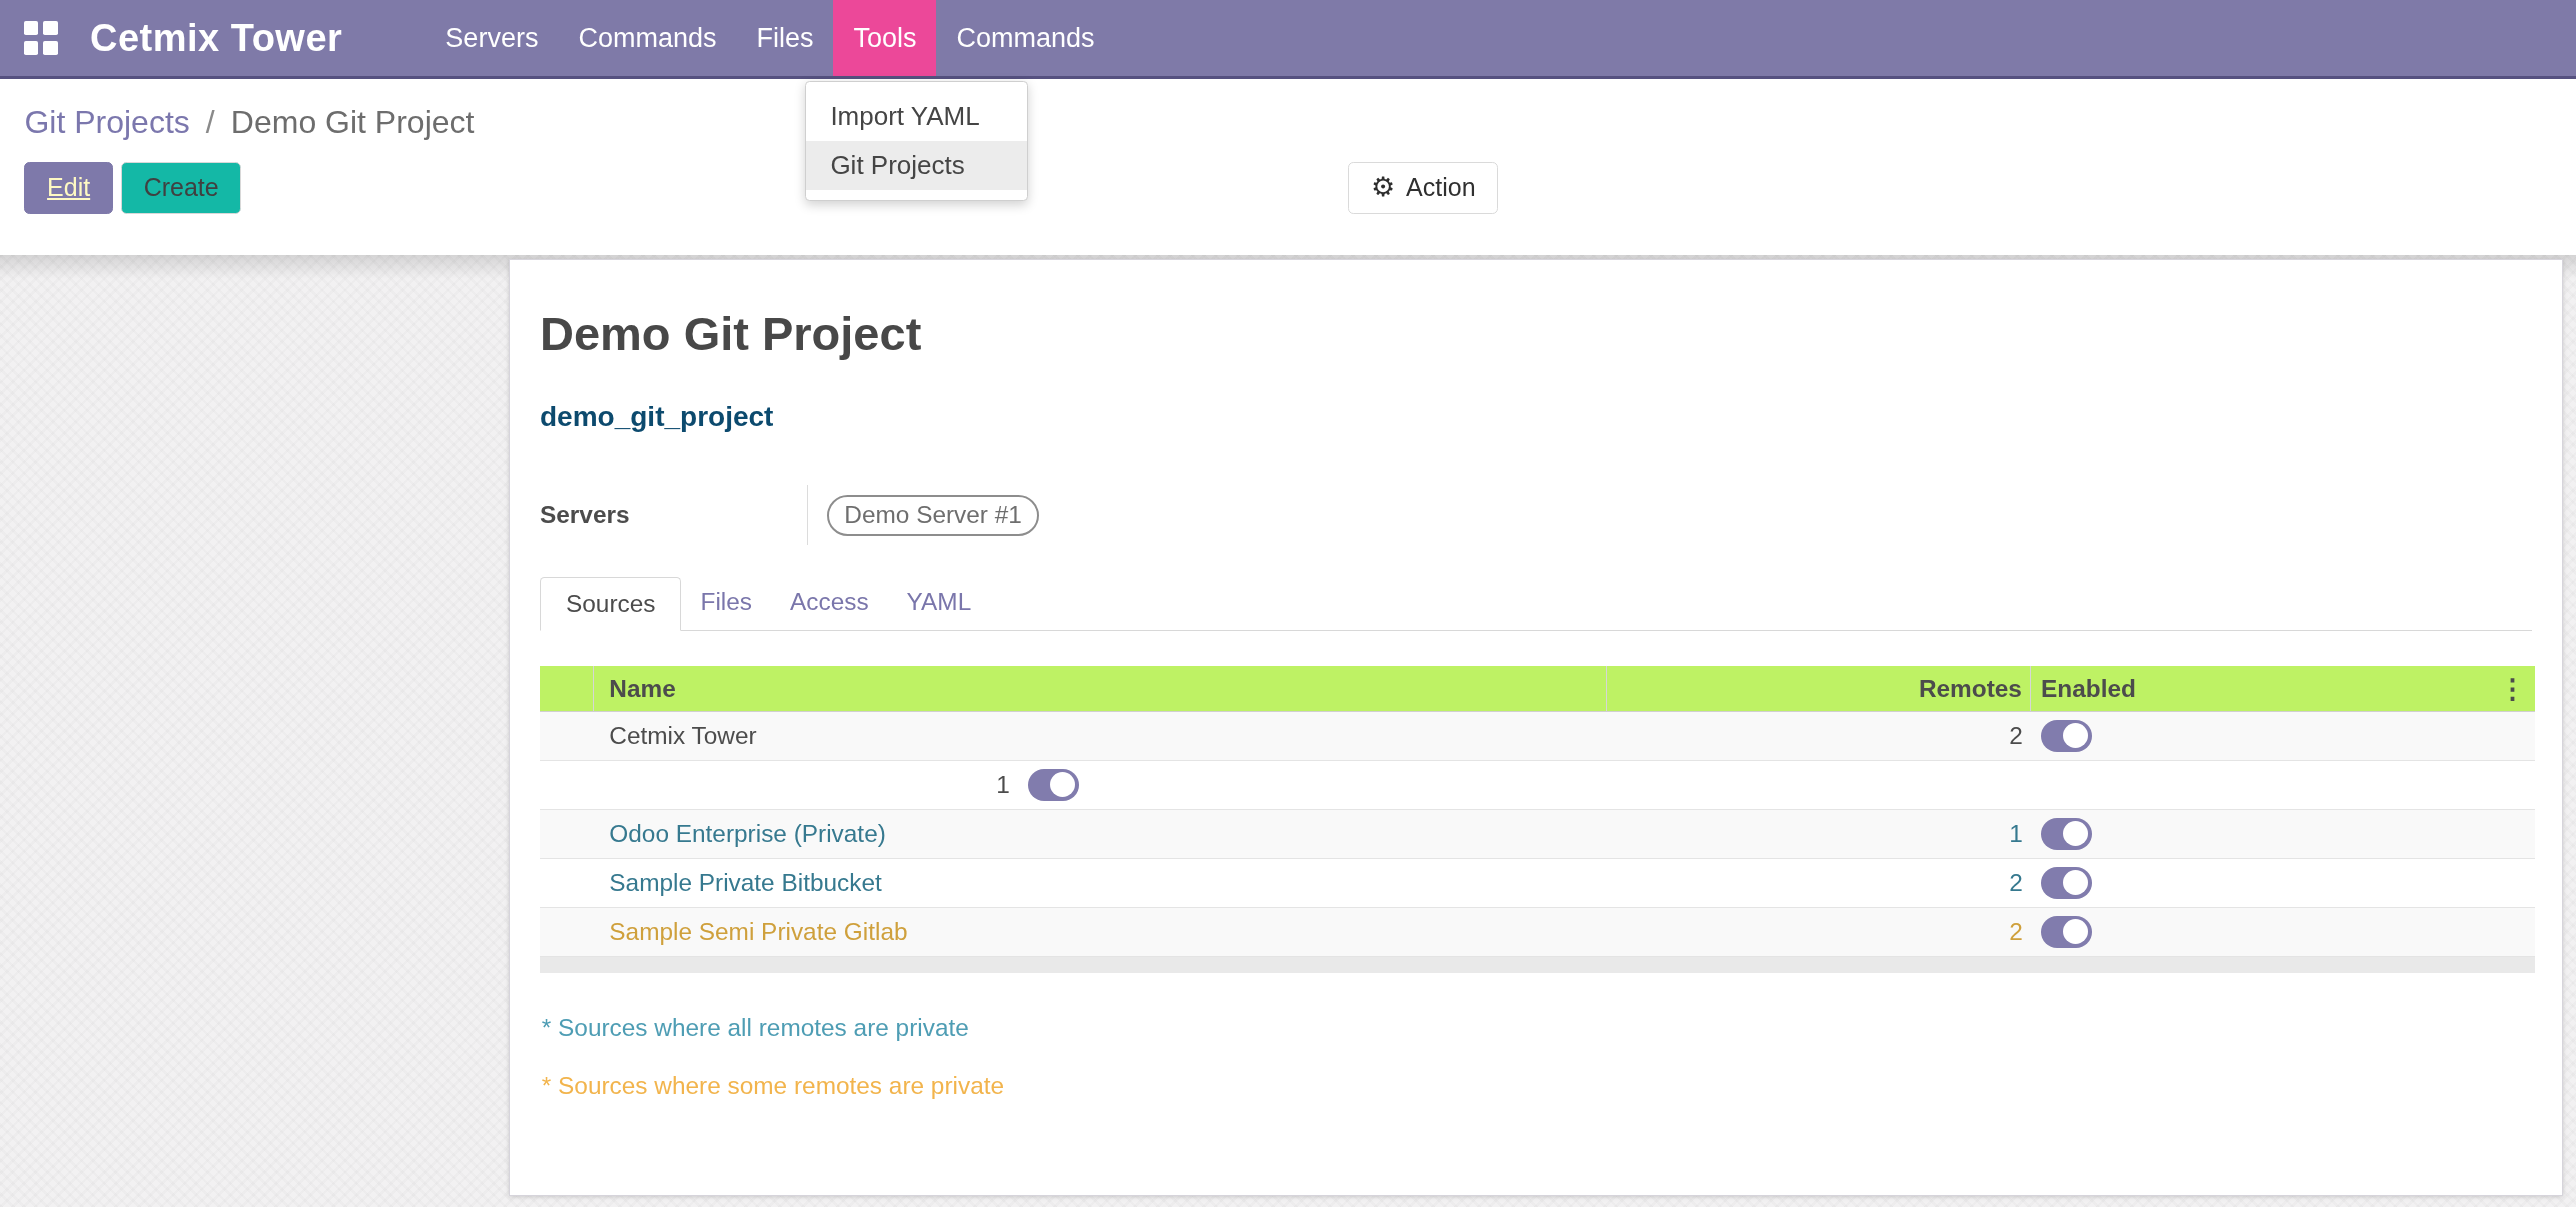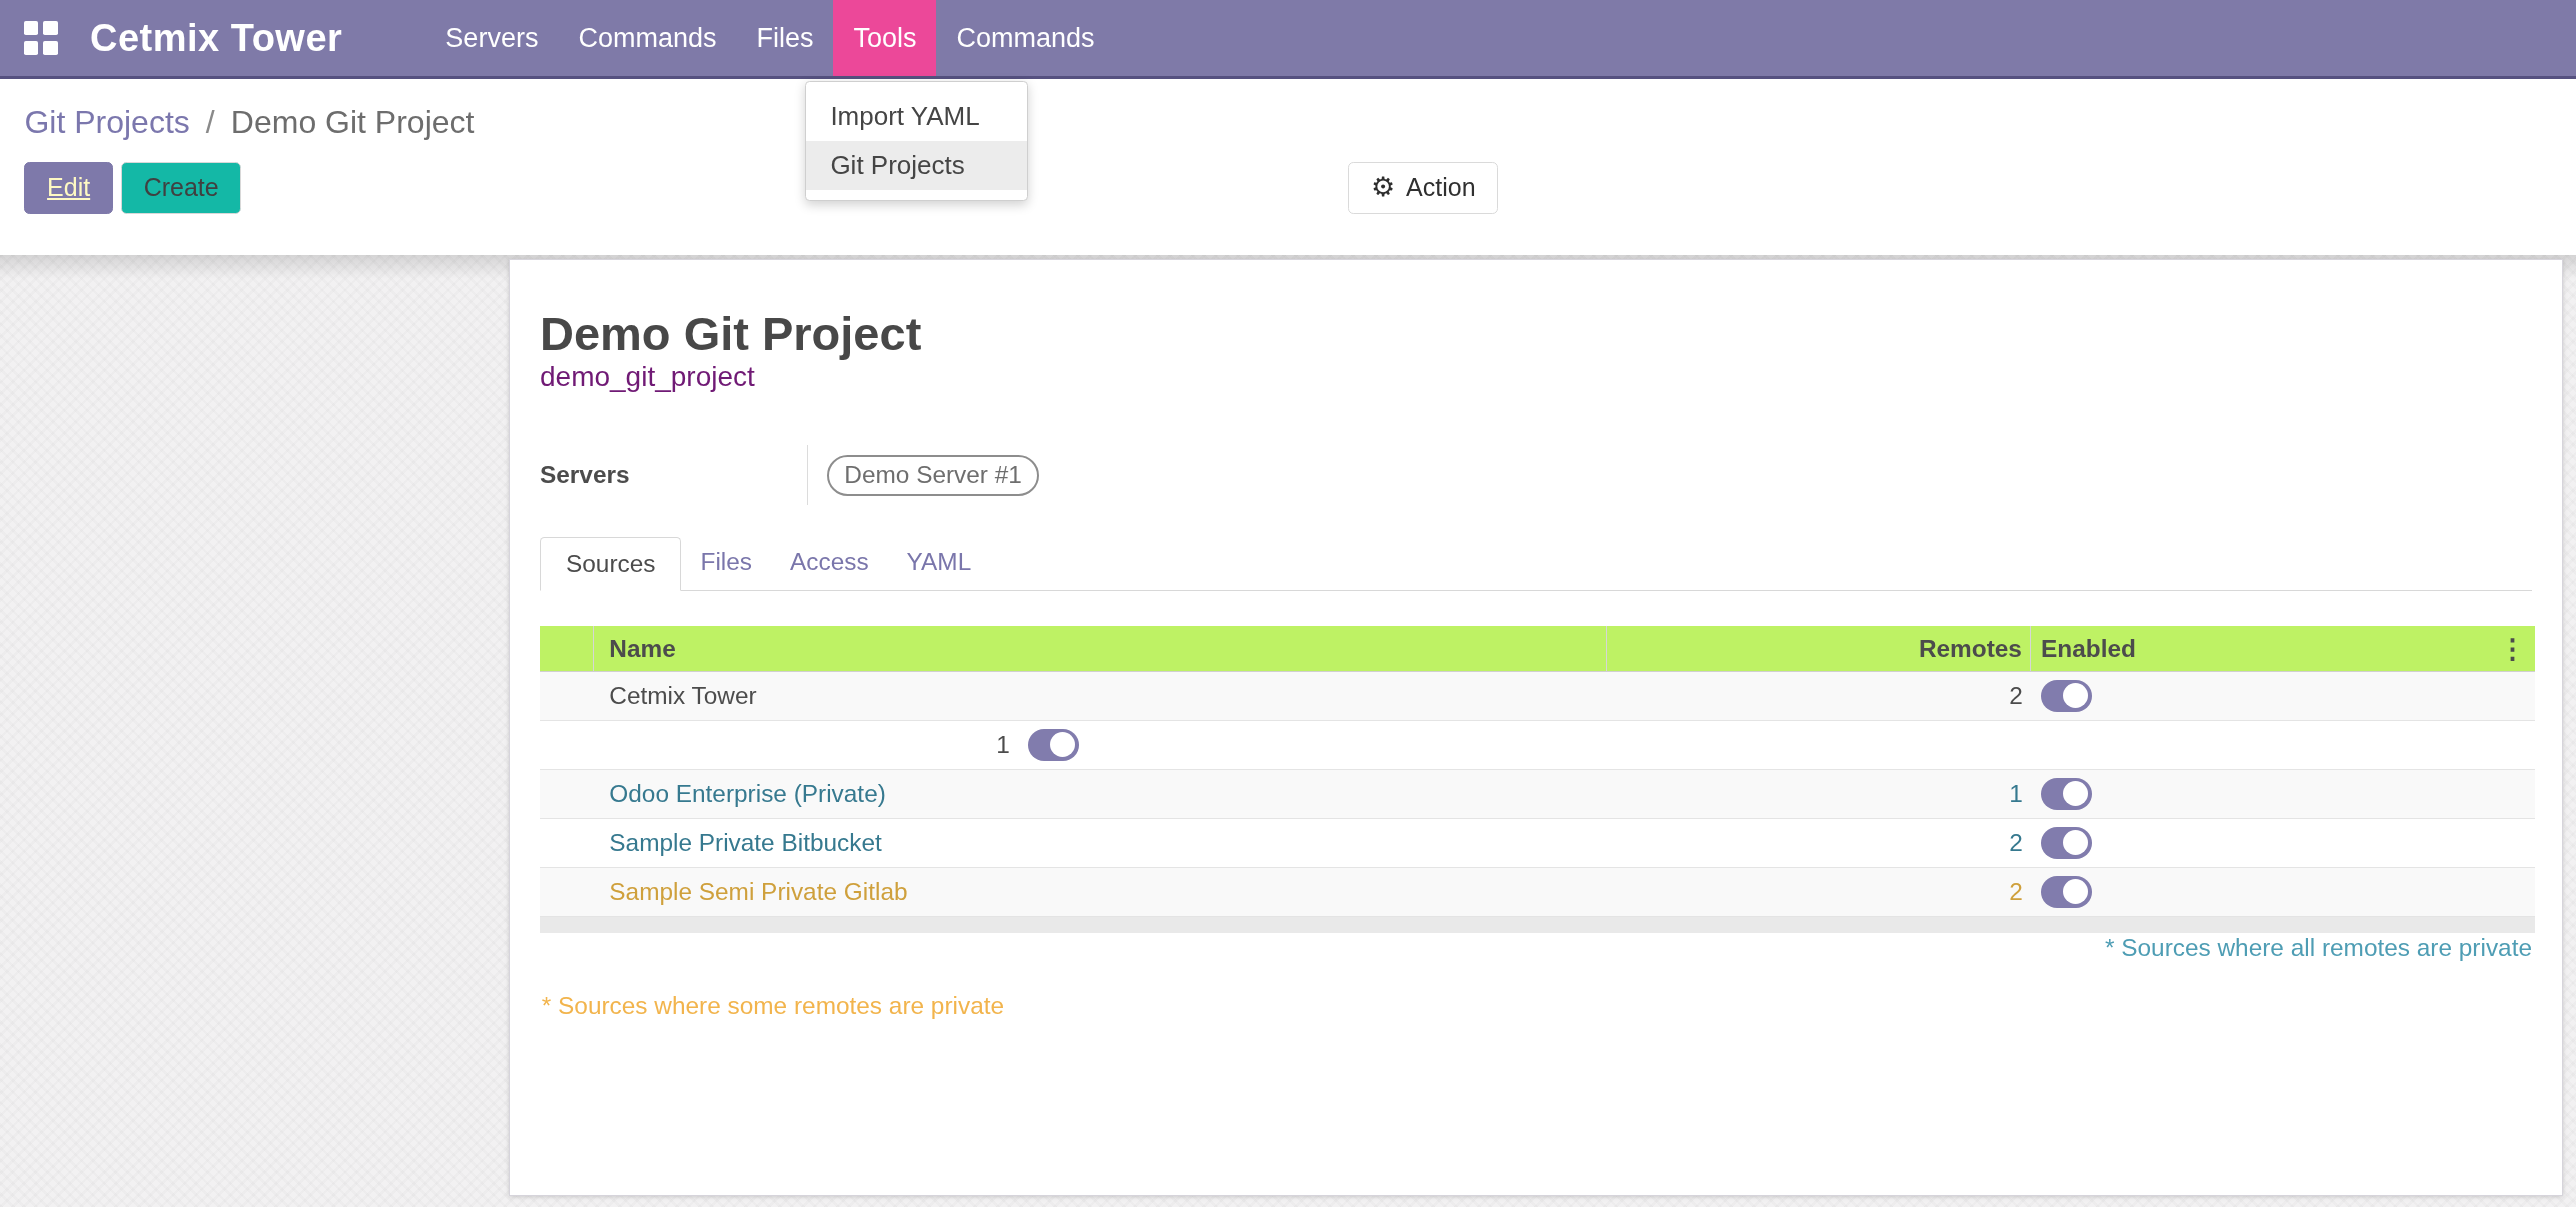--- a/index.html
+++ b/index.html
@@ -140,23 +140,24 @@
     padding: 0 30px;
   }
   .sheet-title {
     margin-top: 47px;
     font-size: 47px;
     font-weight: bold;
     color: #484848;
     line-height: 54px;
   }
   .sheet-code {
+    margin-top: 40px;
     font-size: 28px;
-    font-weight: normal;
-    color: #701a75;
+    font-weight: bold;
+    color: #0c4a6e;
     line-height: 32.5px;
   }
 
   .field-row { margin-top: 52px; display: flex; align-items: center; height: 60px; }
   .field-label {
     width: 268px;
     font-size: 24.4px;
     font-weight: bold;
     color: #4c4c4c;
     align-self: stretch;
@@ -265,21 +266,21 @@
     top: 3.6px;
     right: 4.5px;
     width: 25px;
     height: 25px;
     border-radius: 50%;
     background: #ffffff;
   }
 
   
   .footnote { font-size: 24.4px; margin-left: 1.8px; line-height: 29px; white-space: nowrap; }
-  .footnote.fn-private { color: #4e9db4; text-align: right; }
+  .footnote.fn-private { margin-top: 40px; color: #4e9db4; }
   .footnote.fn-semi_private { margin-top: 29px; color: #f2b44c; }
 </style>
 </head>
 <body>
 
 <div class="navbar">
   <div class="apps-icon">
     <span></span>
       <span></span>
       <span></span>

